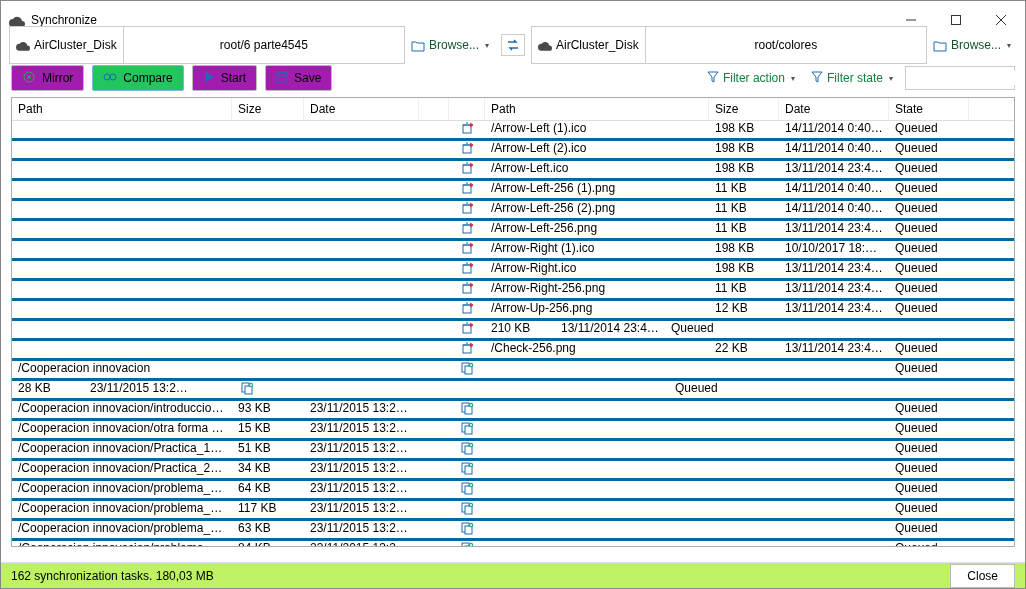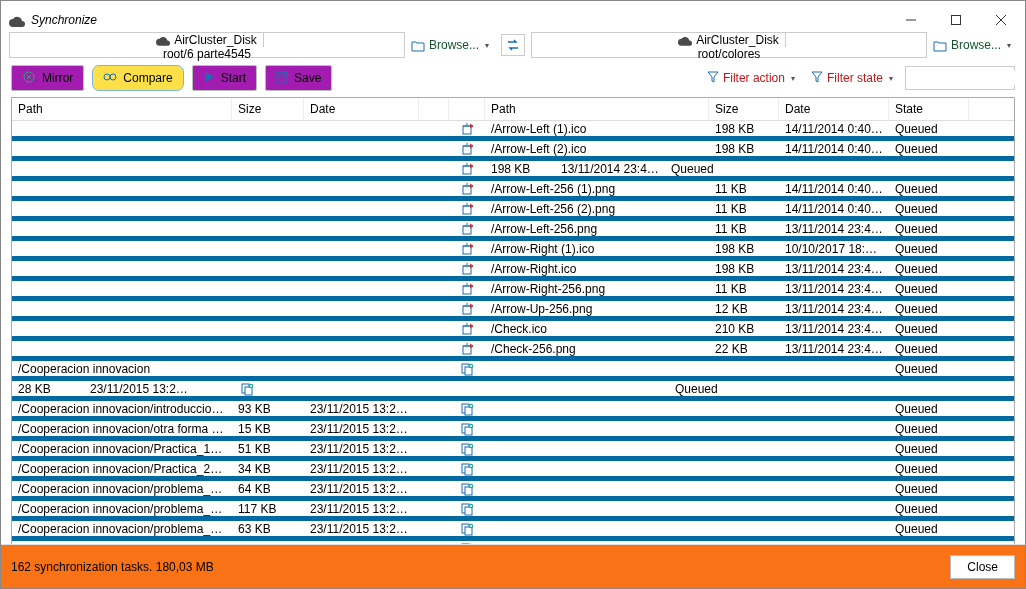--- a/index.html
+++ b/index.html
@@ -1,58 +1,58 @@
 <!DOCTYPE html>
 <html><head>
 <meta charset="utf-8">
 <style>
 * { box-sizing: border-box; margin: 0; padding: 0; font-family: "Segoe UI", Tahoma, sans-serif; font-size: 12px; }
 body { background: #fff; width: 1026px; height: 589px; overflow: hidden; border: 1px solid #888; position: relative; }
 
-.titlebar { display: flex; align-items: center; justify-content: space-between; height: 30px; padding: 8px 2px 0 8px; font-style: italic; }
+.titlebar { display: flex; align-items: center; justify-content: space-between; height: 30px; padding: 8px 2px 0 8px; }
 .titlebar-left { display: flex; align-items: center; gap: 6px; }
 .titlebar-left .cloud-icon { color: #3a3a3a; }
 .win-btns { display: flex; }
 .win-btn { width: 45px; height: 30px; display: flex; align-items: center; justify-content: center; background: none; border: none; }
 
 .pathrow { display: flex; align-items: center; gap: 0; height: 28px; padding: 2px 8px; }
-.pathcell { display: flex; align-items: center; border: 1px solid #ccc; background: #fff; height: 26px; flex-direction: column; }
+.pathcell { display: flex; align-items: center; border: 1px solid #ccc; background: #fff; height: 38px; }
 .pathlabel { display: flex; align-items: center; gap: 4px; padding: 0 6px; border-right: 1px solid #ccc; height: 100%; }
-.pathvalue { padding: 0 6px; flex: 1; }
+.pathvalue { padding: 0 6px; flex: 1; text-align: center; }
 .browse-btn { display: flex; align-items: center; gap: 4px; border: none; background: none; padding: 0 6px; height: 22px; color: #14532d; }
 .swap-btn { width: 24px; height: 22px; border: 1px solid #ccc; background: #fff; display: flex; align-items: center; justify-content: center; margin: 0 6px; }
 
 .toolbar { display: flex; align-items: center; height: 38px; padding: 4px 10px; gap: 8px; }
 .tool-btn { display: flex; align-items: center; gap: 6px; height: 26px; padding: 0 10px; border: 1px solid #bbb; background: #a21caf; border-radius: 2px; }
-.tool-btn.pressed { background: #fde047; border-color: #7ab6e0; border-radius: 7px; }
+.tool-btn.pressed { background: #22c55e; border-color: #7ab6e0; }
 .spacer { flex: 1; }
-.filter-link { display: flex; align-items: center; gap: 4px; color: #b91c1c; background: none; border: none; padding: 0 4px; }
+.filter-link { display: flex; align-items: center; gap: 4px; color: #15803d; background: none; border: none; padding: 0 4px; }
 .searchbox { width: 110px; height: 24px; border: 1px solid #ccc; display: flex; align-items: center; padding-right: 4px; }
 .searchbox input { flex:1; border:none; outline:none; padding:0 4px; }
 
 .grid-wrap { margin: 0 10px 3px 10px; border: 1px solid #aaa; height: 450px; display: flex; position:relative;}
 .grid { flex: 1; overflow-y: scroll; position:relative;}
 .thead { display: flex; background: #fff; border-bottom: 1px solid #ddd; position:sticky; top:0; z-index:2;}
 .thead .th { padding: 4px 6px; font-weight: normal; border-right: 1px solid #eee; text-align:left;}
-.row { display: flex; border-bottom: 5px solid #0369a1; height: 20px; align-items: center; }
+.row { display: flex; border-bottom: 3px solid #0369a1; height: 20px; align-items: flex-start; }
 .td { padding: 0 6px; white-space: nowrap; overflow: hidden; text-overflow: ellipsis; }
 
 .c-lpath  { width: 220px; }
 .c-lsize  { width: 72px; }
 .c-ldate  { width: 115px; }
 .c-lact   { width: 30px; text-align:center; }
 .c-ract   { width: 36px; text-align:center; }
 .c-rpath  { width: 224px; }
 .c-rsize  { width: 70px; }
 .c-rdate  { width: 110px; }
 .c-rstate { width: 80px; }
 
 .act-icon svg { display:block; margin:0 auto; }
 
-.statusbar { display: flex; justify-content: space-between; align-items: center; height: 44px; padding: 0 10px; border-top: 1px solid #e0e0e0; background: #f97316; position:absolute; bottom:0; left:0; right:0;}
+.statusbar { display: flex; justify-content: space-between; align-items: center; height: 26px; padding: 0 10px; border-top: 1px solid #e0e0e0; background: #bef264; position:absolute; bottom:0; left:0; right:0;}
 .close-btn { height: 24px; padding: 0 16px; border: 1px solid #bbb; background: #fff; }
 
 .cloud-icon svg, .folder-icon svg { vertical-align: middle; }
 .caret::after { content:"▾"; font-size:8px; margin-left:2px; color:#555;}
 </style>
 </head>
 <body>
 
 <div class="titlebar">
   <div class="titlebar-left">
@@ -224,20 +224,21 @@
           <div class="td c-ldate"></div>
           <div class="td c-lact act-icon"></div>
           <div class="td c-ract act-icon">
             <svg width="14" height="14">
               <rect x="3" y="4" width="8" height="8" fill="none" stroke="#1a6db3"></rect>
               <line x1="3" y1="4" x2="11" y2="4" stroke="#1a6db3"></line>
               <line x1="6" y1="2" x2="8" y2="2" stroke="#1a6db3"></line>
               <path d="M10 2l3 2-3 2" fill="#c33" stroke="#c33"></path>
             </svg>
           </div>
+          <div class="td c-rpath">/Arrow-Left.ico</div>
           <div class="td c-rsize">198 KB</div>
           <div class="td c-rdate">13/11/2014 23:40:28</div>
           <div class="td c-rstate">Queued</div>
         </div>
         <div class="row">
           <div class="td c-lpath"></div>
           <div class="td c-lsize"></div>
           <div class="td c-ldate"></div>
           <div class="td c-lact act-icon"></div>
           <div class="td c-ract act-icon">
@@ -367,21 +368,20 @@
           <div class="td c-ldate"></div>
           <div class="td c-lact act-icon"></div>
           <div class="td c-ract act-icon">
             <svg width="14" height="14">
               <rect x="3" y="4" width="8" height="8" fill="none" stroke="#1a6db3"></rect>
               <line x1="3" y1="4" x2="11" y2="4" stroke="#1a6db3"></line>
               <line x1="6" y1="2" x2="8" y2="2" stroke="#1a6db3"></line>
               <path d="M10 2l3 2-3 2" fill="#c33" stroke="#c33"></path>
             </svg>
           </div>
-          <div class="td c-rpath">/Check.ico</div>
           <div class="td c-rsize">210 KB</div>
           <div class="td c-rdate">13/11/2014 23:41:51</div>
           <div class="td c-rstate">Queued</div>
         </div>
         <div class="row">
           <div class="td c-lpath"></div>
           <div class="td c-lsize"></div>
           <div class="td c-ldate"></div>
           <div class="td c-lact act-icon"></div>
           <div class="td c-ract act-icon">

